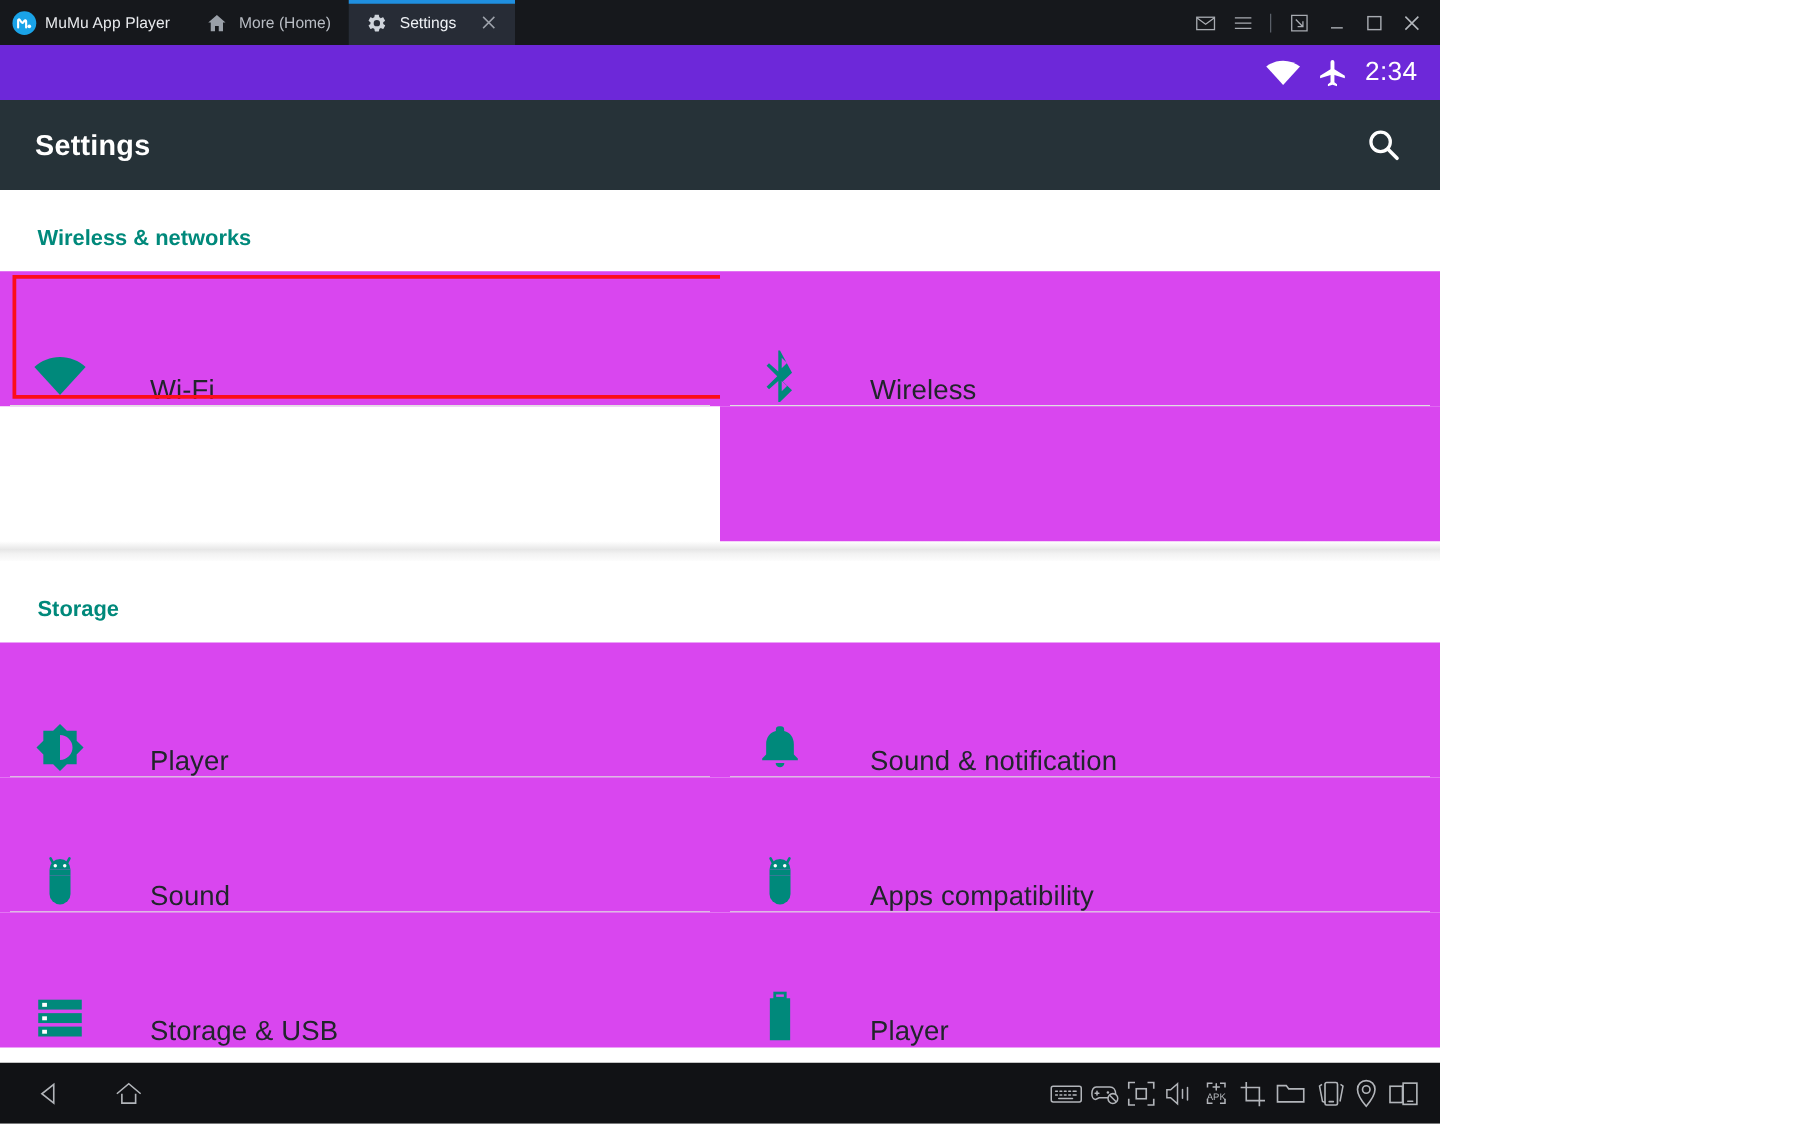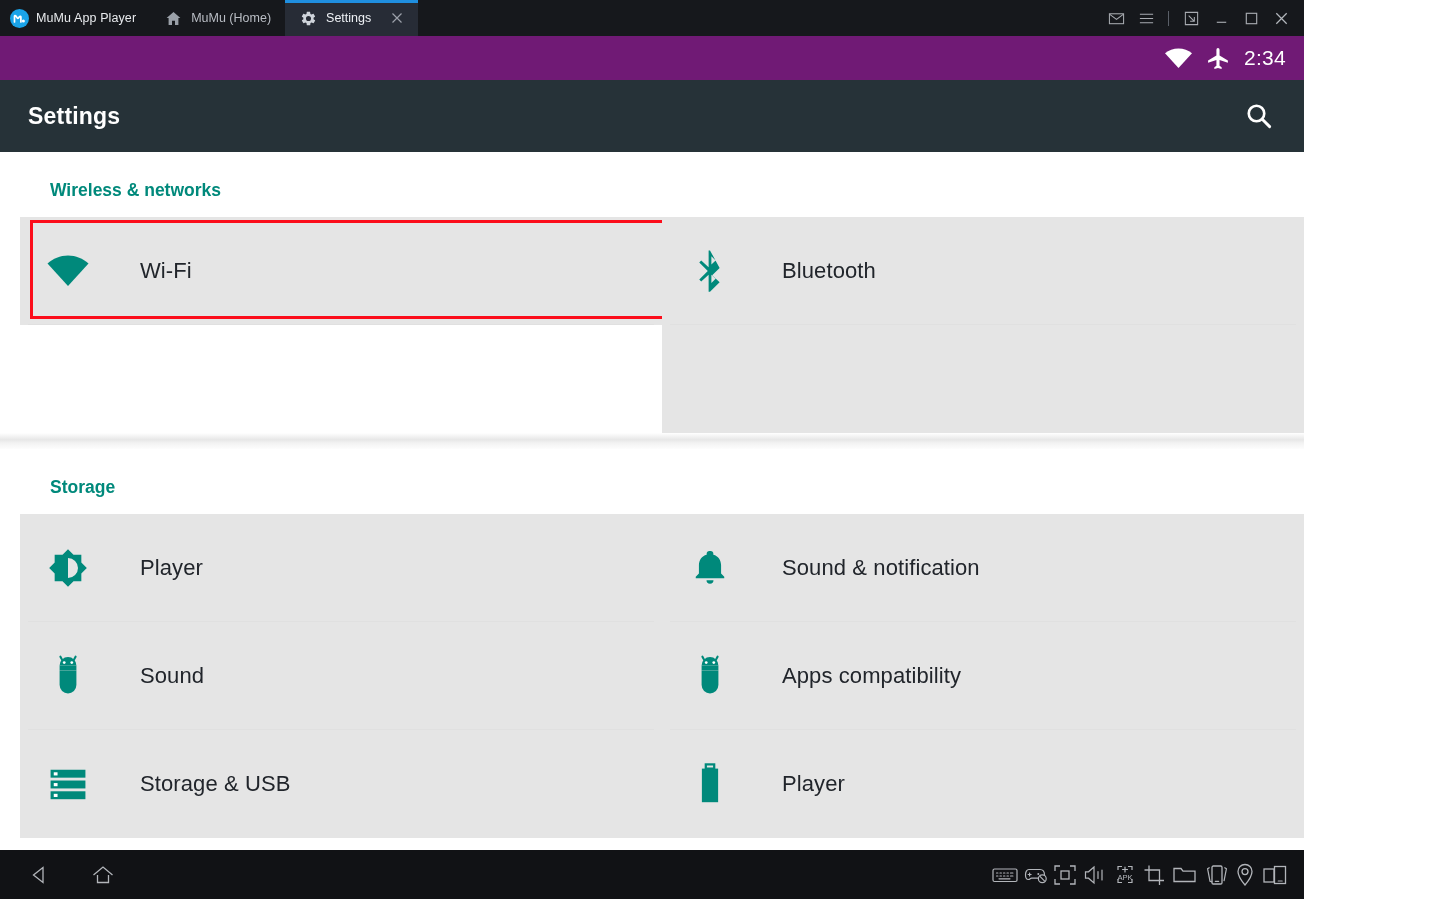--- a/index.html
+++ b/index.html
@@ -2,21 +2,21 @@
 <html><head>
 <meta charset="utf-8">
 <style>
   * { box-sizing: border-box; margin: 0; padding: 0; }
   html, body {
     width: 1440px; height: 899px;
     font-family: "Liberation Sans", sans-serif;
     background: #ffffff;
     overflow: hidden;
   }
-  .app { width: 1304px; height: 899px; position: relative; display: flex; flex-direction: column; }
+  .app { width: 1152px; height: 899px; position: relative; display: flex; flex-direction: column; }
 
   
   .titlebar {
     height: 36px; background: #16181c; display: flex; align-items: stretch;
     flex: 0 0 36px; position: relative; color: #c9ccd1;
   }
   .brand { display: flex; align-items: center; gap: 7px; padding: 0 14px 0 10px; }
   .brand-logo {
     width: 19px; height: 19px; border-radius: 50%;
     background: #1aa3e8; display: flex; align-items: center; justify-content: center;
@@ -38,48 +38,48 @@
   .tb-spacer { flex: 1 1 auto; }
   .winctl { display: flex; align-items: center; gap: 0px; padding-right: 8px; }
   .winbtn {
     width: 30px; height: 36px; display: flex; align-items: center; justify-content: center;
     opacity: .82;
   }
   .vsep { width: 1px; height: 15px; background: #5a5f68; margin: 0 7px; align-self: center; }
 
   
   .statusbar {
-    flex: 0 0 44px; height: 44px; background: #701a75;
+    flex: 0 0 44px; height: 44px; background: #6d28d9;
     display: flex; align-items: center; justify-content: flex-end; gap: 13px;
     padding-right: 18px; color: #fff;
   }
   .clock { font-size: 21px; color: #ffffff; letter-spacing: .3px; }
 
   
   .actionbar {
     flex: 0 0 72px; height: 72px; background: #263238;
     display: flex; align-items: center; justify-content: space-between;
     padding: 0 22px 0 28px;
   }
   .ab-title { color: #fff; font-size: 23px; font-weight: bold; letter-spacing: .2px; }
   .ab-search { width: 46px; height: 46px; display: flex; align-items: center; justify-content: center; }
 
   
   .content { flex: 1 1 auto; background: #ffffff; overflow: hidden; position: relative; }
-  .section { background: #fff; padding-left: 20px; }
+  .section { background: #fff; }
   .section-head {
     padding: 28px 0 16px 30px; color: #00897b; font-size: 17.5px; font-weight: bold;
   }
   .grid { display: flex; flex-wrap: wrap; }
   .col { width: 50%; position: relative; }
   .col.left { padding-right: 0; }
 
   .row {
-    height: 108px; display: flex; align-items: center; position: relative;
-    background: #e5e5e5;
+    height: 108px; display: flex; align-items: flex-end; position: relative;
+    background: #d946ef;
   }
   .row .ico {
     width: 48px; min-width: 48px; height: 48px; margin-left: 24px;
     display: flex; align-items: center; justify-content: center;
   }
   .row .label {
     margin-left: 48px; font-size: 22px; color: #21252b; letter-spacing: .1px;
   }
   .row .divider {
     position: absolute; left: 8px; right: 8px; bottom: 0; height: 1.5px; background: #e0e0e0;
@@ -125,21 +125,21 @@
       </span>
       <span class="brand-name">MuMu App Player</span>
     </div>
 
     <div class="tab">
       <span class="tab-ico">
         <svg width="17" height="17" viewBox="0 0 17 17">
             <path d="M8.5 2L1.6 8h2v7h3.4v-4.2h3V15h3.4V8h2z" fill="#9aa0a8"></path>
           </svg>
       </span>
-      <span>MuMu (Home)</span>
+      <span>More (Home)</span>
     </div>
 
     <div class="tab active">
       <span class="tab-ico">
         <svg width="17" height="17" viewBox="0 0 24 24">
             <path fill="#cfd4db" d="M19.1 12.9c0-.3.1-.6.1-.9s0-.6-.1-.9l2-1.6c.2-.1.2-.4.1-.6l-1.9-3.3c-.1-.2-.4-.3-.6-.2l-2.4 1c-.5-.4-1-.7-1.6-.9l-.4-2.5c0-.2-.2-.4-.5-.4h-3.8c-.2 0-.4.2-.5.4l-.4 2.5c-.6.2-1.1.6-1.6.9l-2.4-1c-.2-.1-.5 0-.6.2L2.7 8.9c-.1.2-.1.4.1.6l2 1.6c0 .3-.1.6-.1.9s0 .6.1.9l-2 1.6c-.2.1-.2.4-.1.6l1.9 3.3c.1.2.4.3.6.2l2.4-1c.5.4 1 .7 1.6.9l.4 2.5c.1.2.3.4.5.4h3.8c.2 0 .4-.2.5-.4l.4-2.5c.6-.2 1.1-.6 1.6-.9l2.4 1c.2.1.5 0 .6-.2l1.9-3.3c.1-.2.1-.4-.1-.6l-2-1.6zM12 15.6A3.6 3.6 0 1 1 12 8.4a3.6 3.6 0 0 1 0 7.2z"></path>
           </svg>
       </span>
       <span>Settings</span>
       <span class="tab-close">
@@ -230,21 +230,21 @@
           </div>
         </div>
 
         <div class="col right">
           <div class="row">
             <span class="ico">
               <svg width="34" height="44" viewBox="0 0 24 32">
                   <path d="M11 1v12.3L5.6 8.4 4.2 9.9l6.2 6.1-6.2 6.1 1.4 1.5L11 18.7V31h1l7-6.9-5.4-5.1 5.4-5.1L12 1zm2 4.3l3.1 3-3.1 3zm0 13.4l3.1 3-3.1 3z" fill="#00897b"></path>
                 </svg>
             </span>
-            <span class="label">Bluetooth</span>
+            <span class="label">Wireless</span>
             <span class="divider"></span>
           </div>
           <div class="row nodiv"></div>
         </div>
 
       </div>
     </div>
 
     <div class="section-gap"></div>
 

